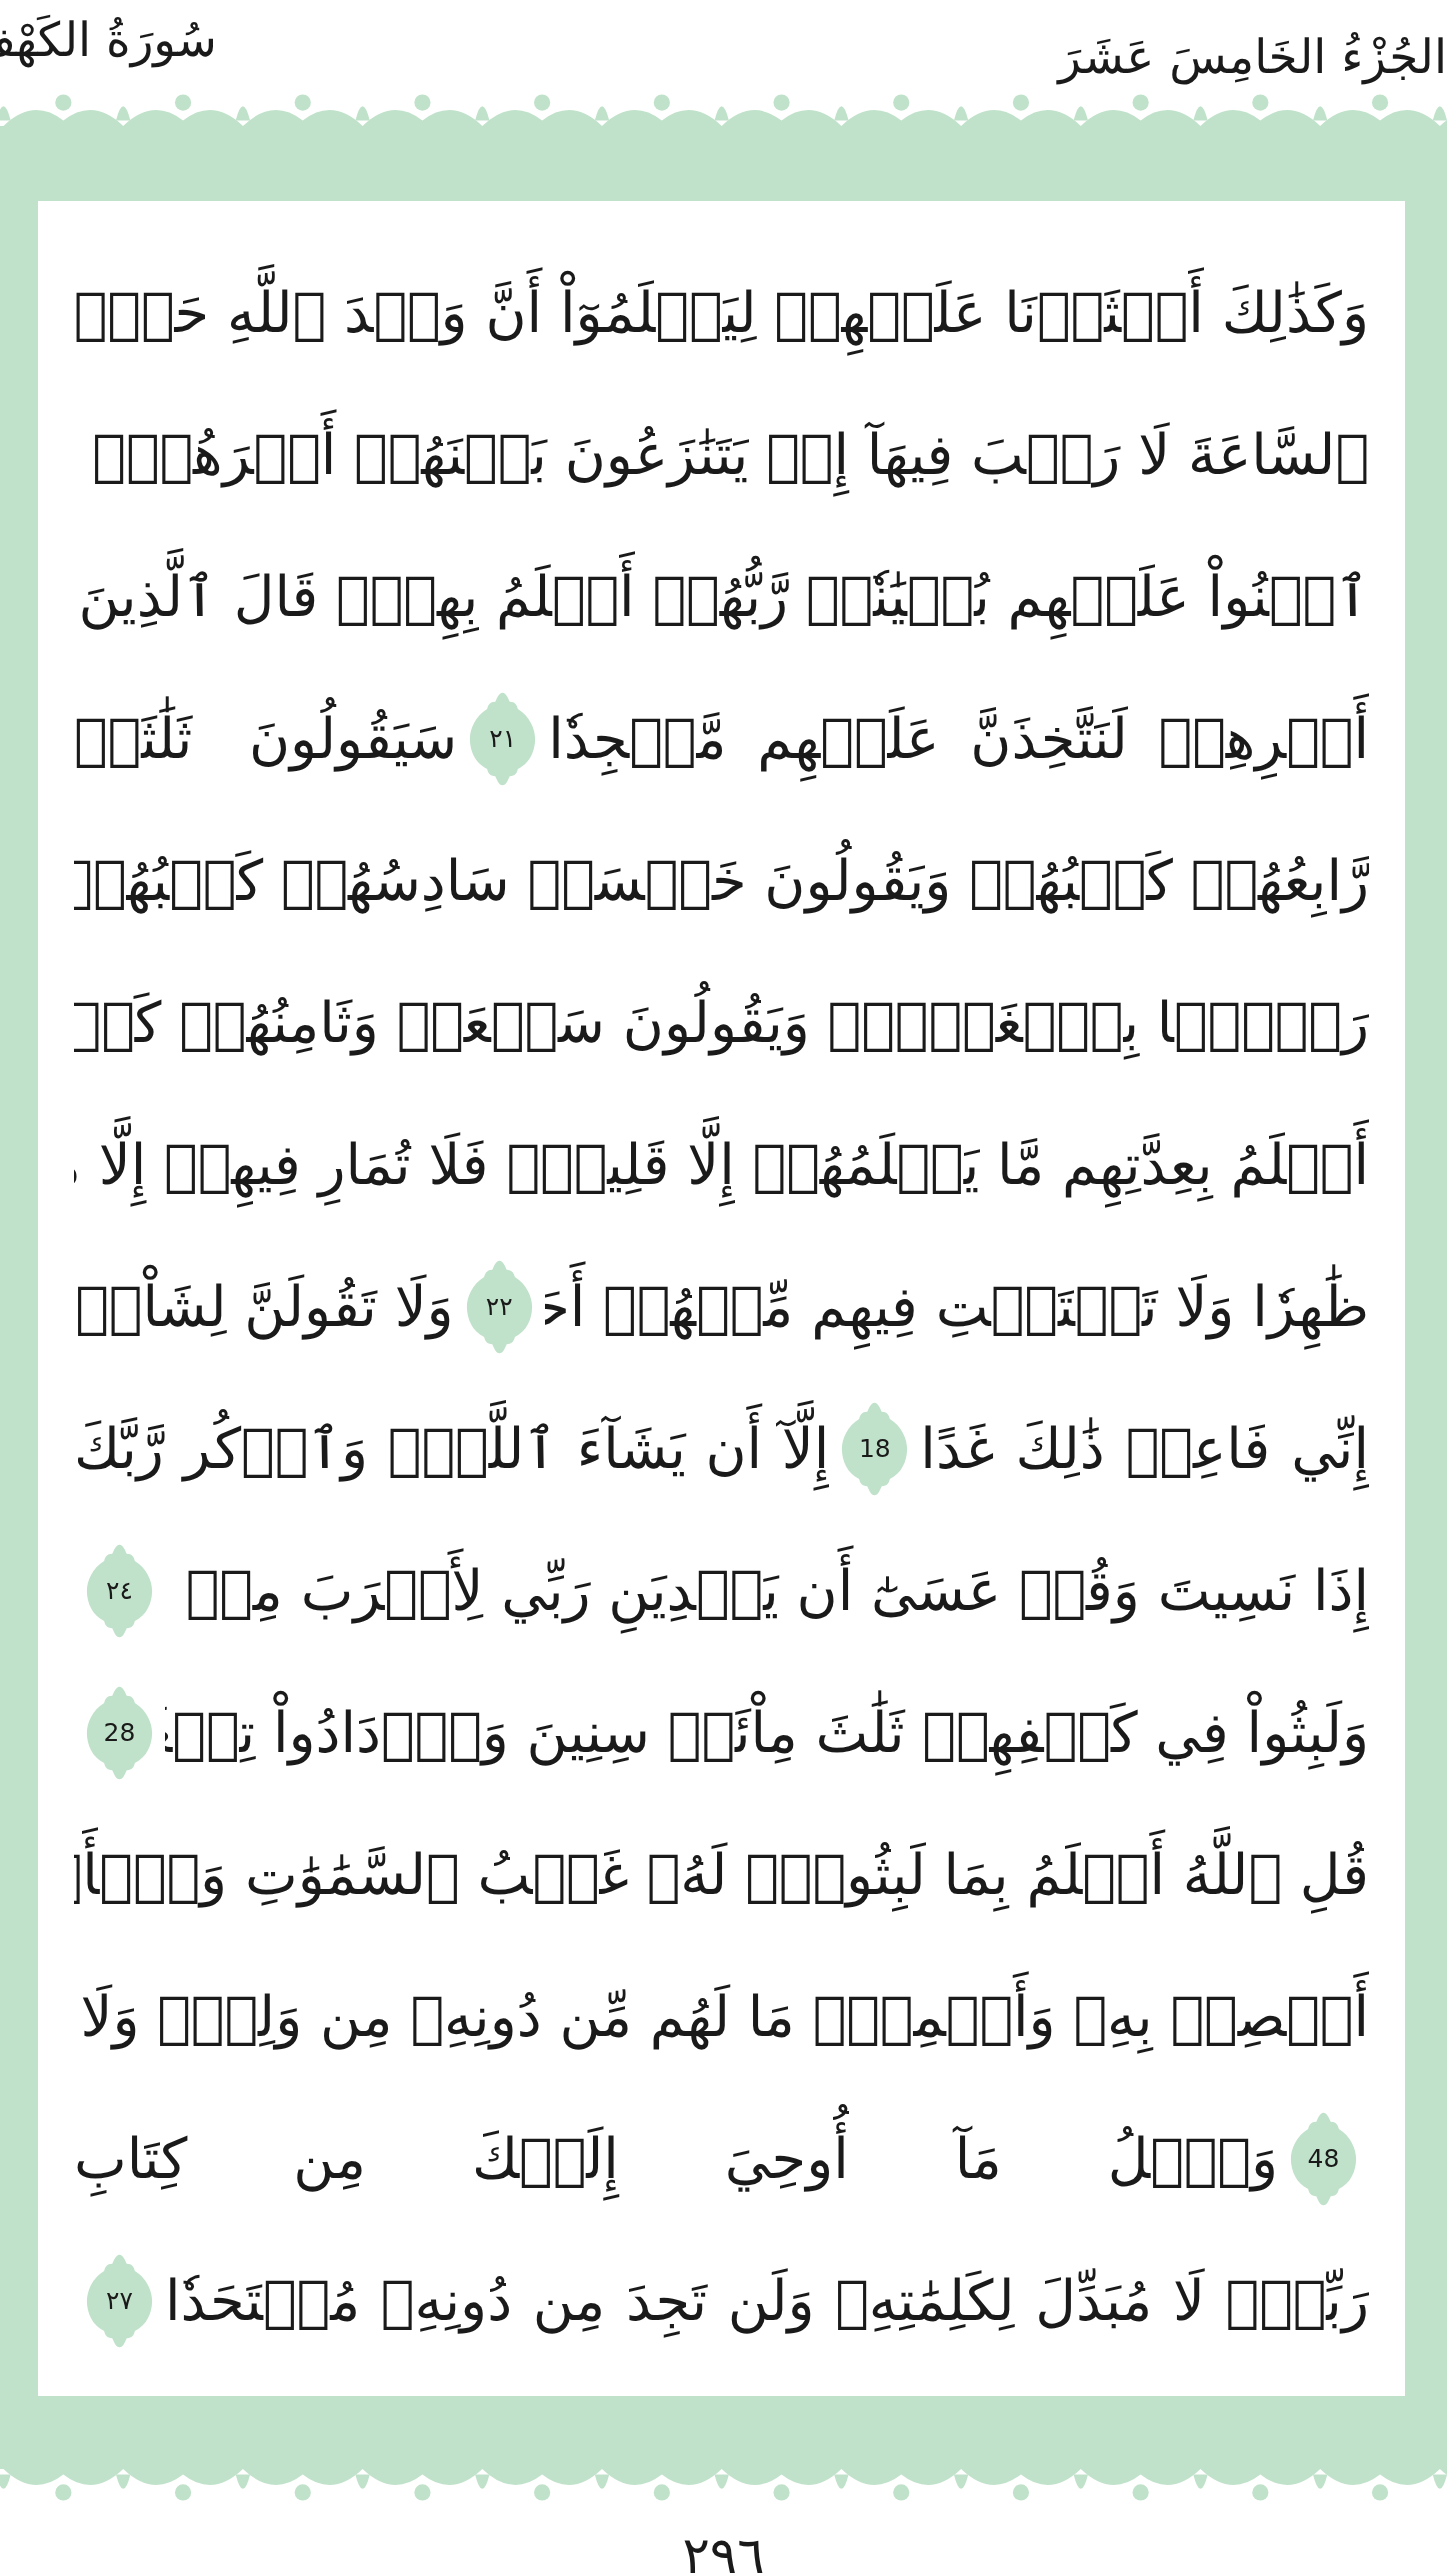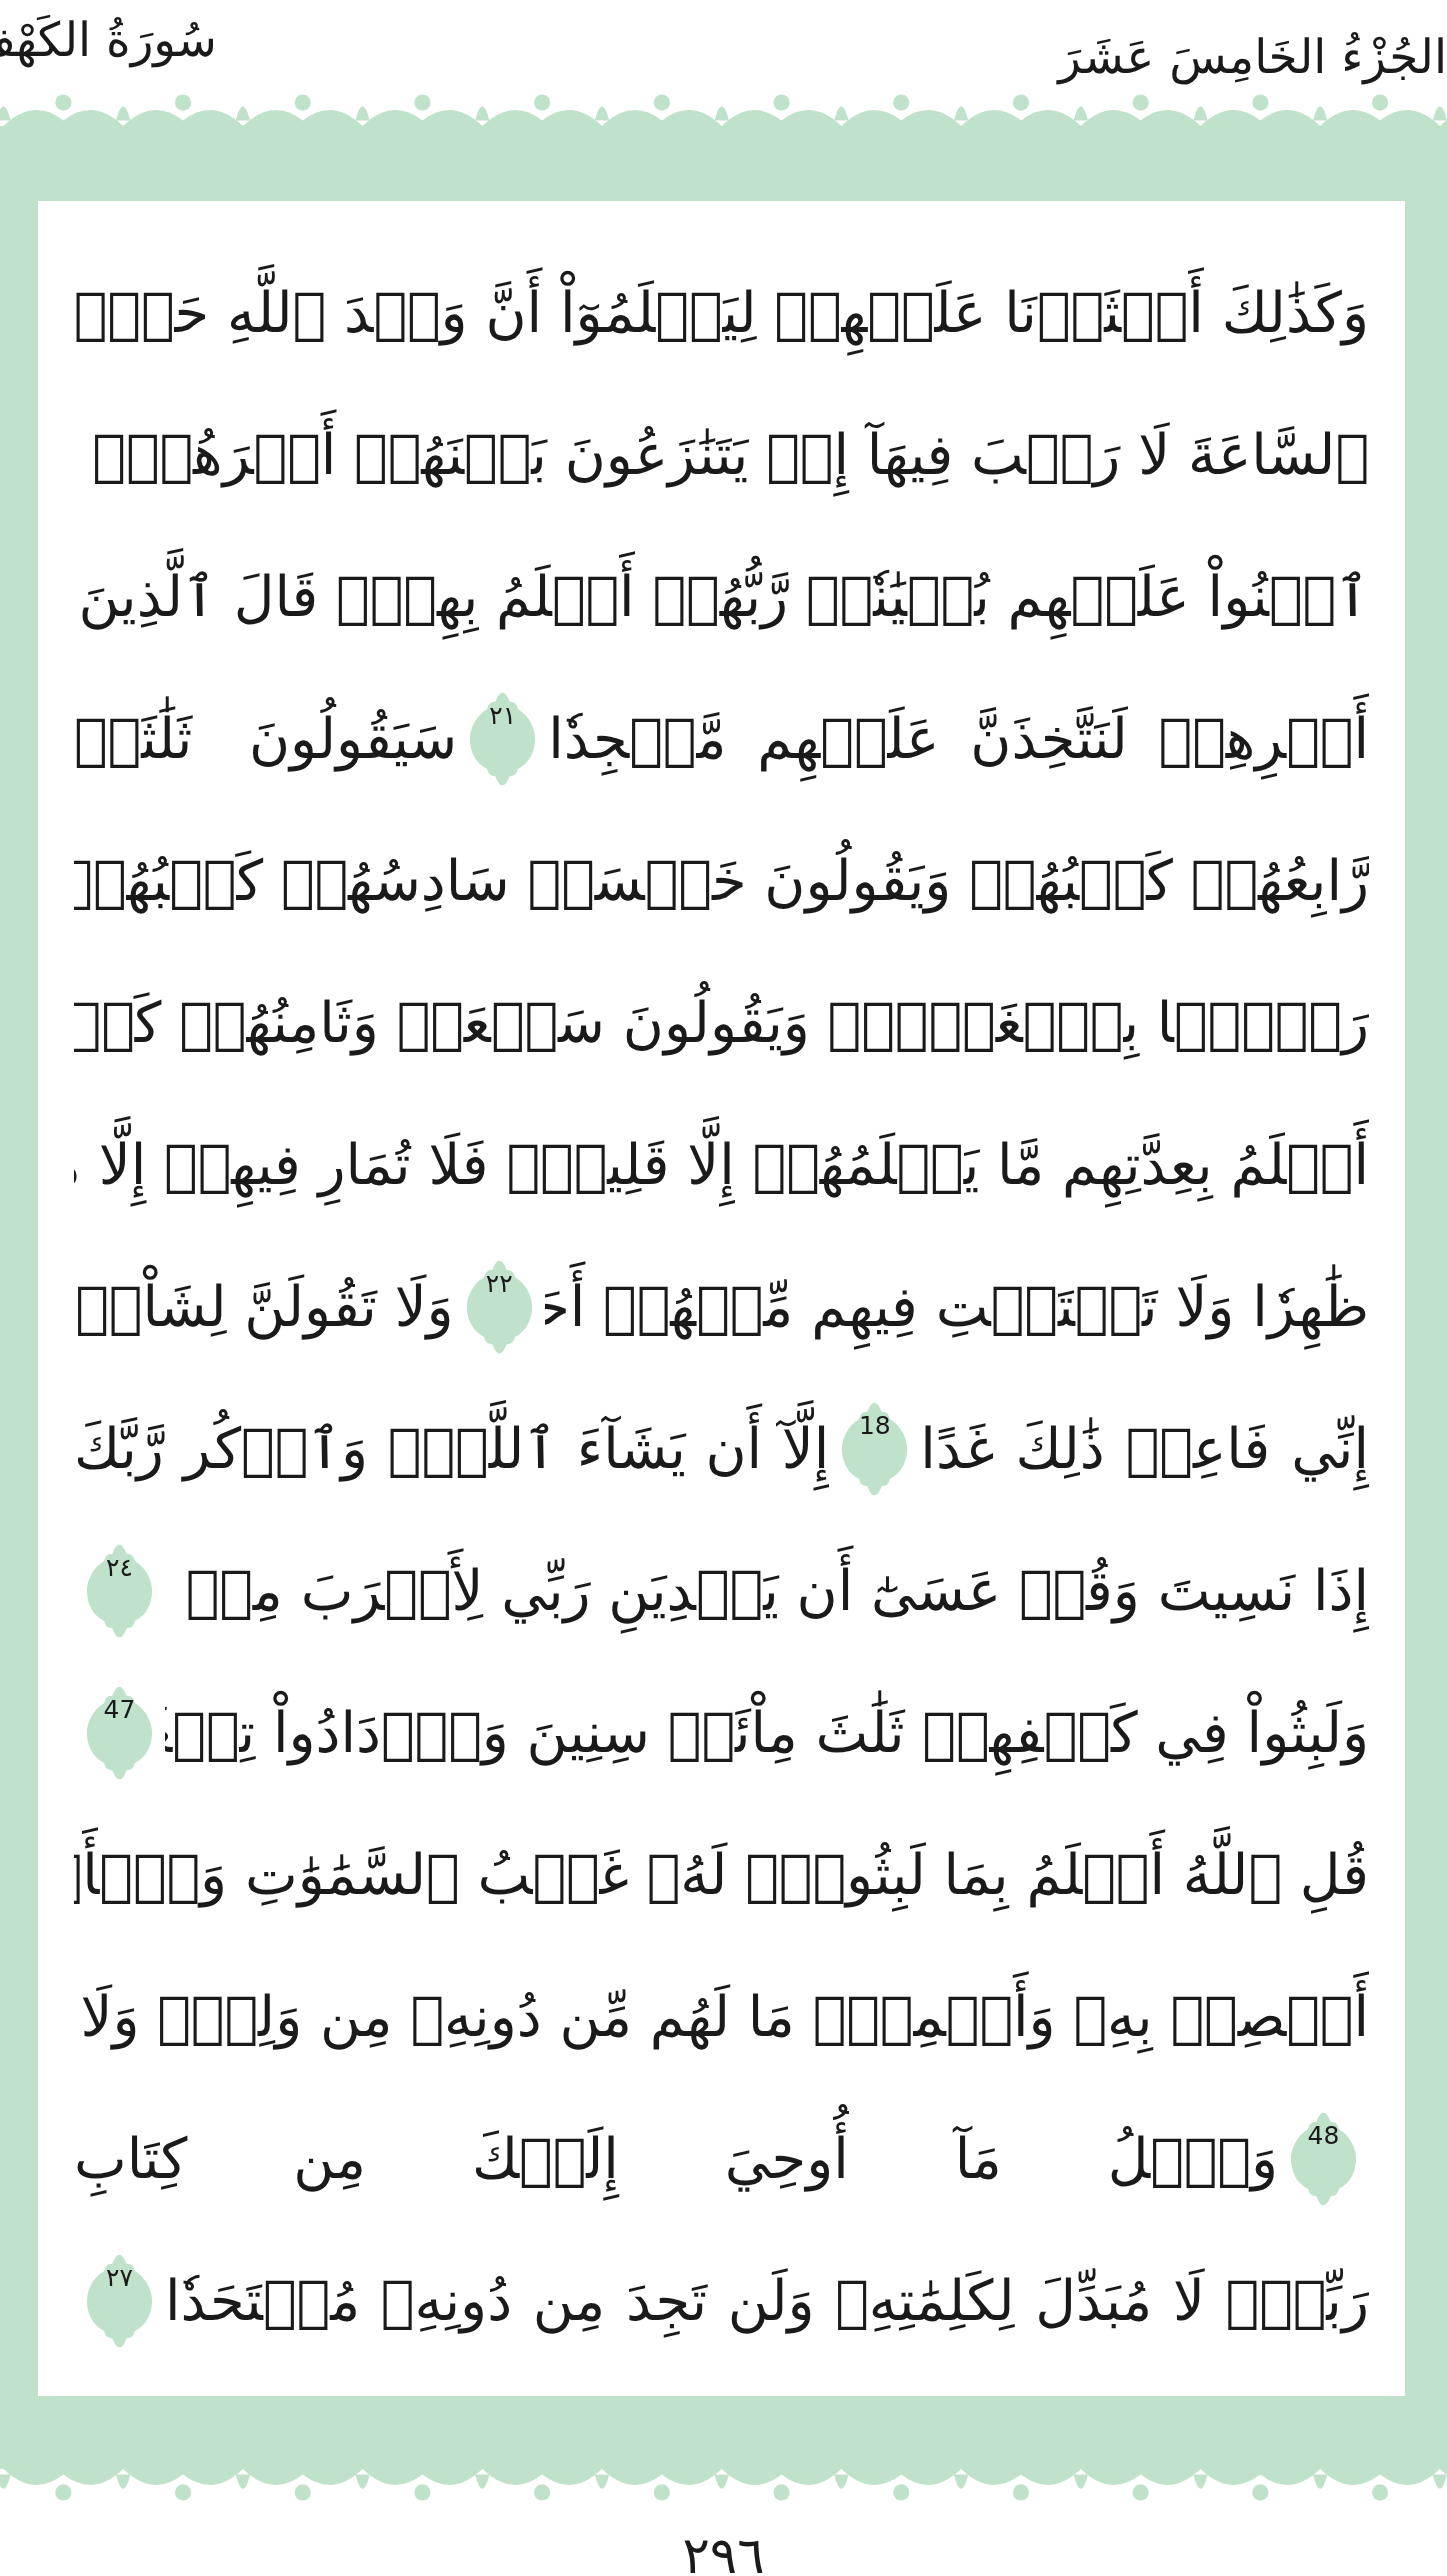--- a/index.html
+++ b/index.html
@@ -103,21 +103,21 @@
       text-align-last: justify;
       overflow: hidden;
     }
     .ayah-marker {
       flex: 0 0 auto;
       width: 69px;
       height: 96px;
       margin: 0 11px;
       position: relative;
       display: inline-flex;
-      align-items: flex-end;
+      align-items: center;
       justify-content: center;
     }
     .ayah-marker svg {
       position: absolute;
       left: 0;
       top: 0;
     }
     .ayah-num {
       position: relative;
       font-family: "DejaVu Sans", sans-serif;
@@ -268,21 +268,21 @@
     </svg>
     <span class="ayah-num">٢٤</span>
   </span>
         </li>
         <li class="line">
           <span class="txt">وَلَبِثُواْ فِي كَهۡفِهِمۡ ثَلَٰثَ مِاْئَةٖ سِنِينَ وَٱزۡدَادُواْ تِسۡعٗا</span>
           <span class="ayah-marker">
     <svg width="69" height="96" viewBox="0 0 76 106" xmlns="http://www.w3.org/2000/svg">
       <path d="M38 2 C42 2 44 8 46 12 C52 12 54 16 55 20 C68 28 74 42 74 53 C74 66 68 80 55 86 C54 90 52 94 46 94 C44 98 42 104 38 104 C34 104 32 98 30 94 C24 94 22 90 21 86 C8 80 2 66 2 53 C2 42 8 28 21 20 C22 16 24 12 30 12 C32 8 34 2 38 2 Z" fill="#c1e2ca"></path>
     </svg>
-    <span class="ayah-num">47</span>
+    <span class="ayah-num">28</span>
   </span>
         </li>
         <li class="line">
           <span class="txt">قُلِ ٱللَّهُ أَعۡلَمُ بِمَا لَبِثُواْۖ لَهُۥ غَيۡبُ ٱلسَّمَٰوَٰتِ وَٱلۡأَرۡضِۖ</span>
         </li>
         <li class="line">
           <span class="txt">أَبۡصِرۡ بِهِۦ وَأَسۡمِعۡۚ مَا لَهُم مِّن دُونِهِۦ مِن وَلِيّٖ وَلَا يُشۡرِكُ</span>
         </li>
         <li class="line">
           <span class="ayah-marker">

